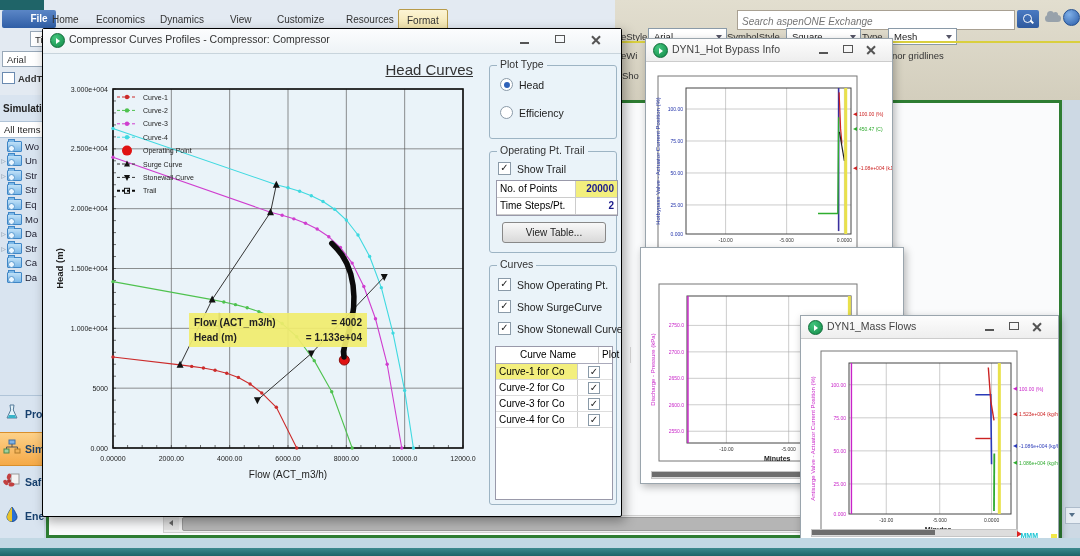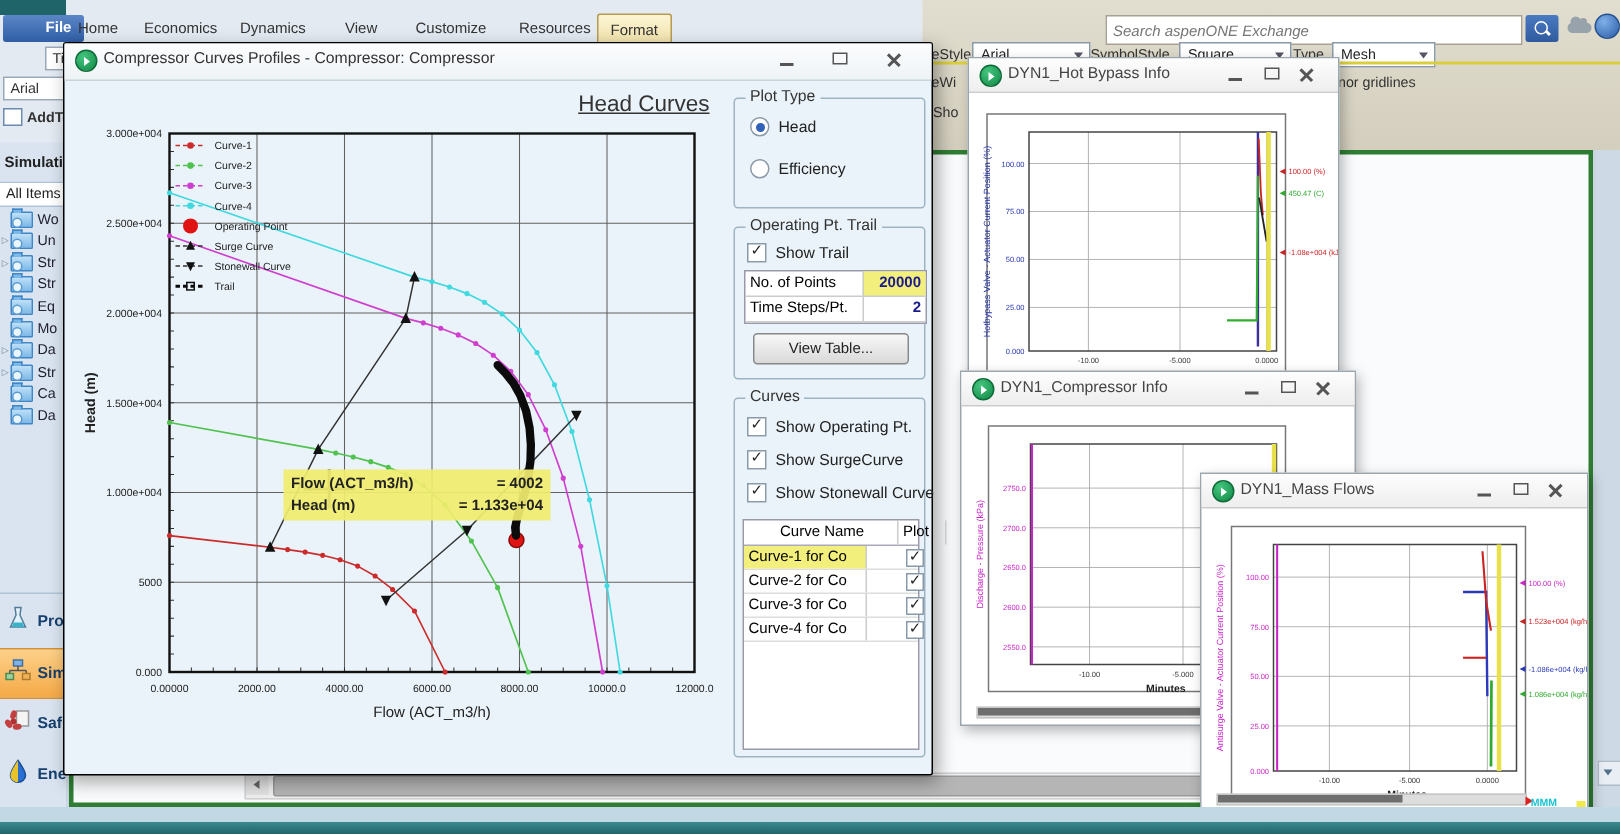--- a/index.html
+++ b/index.html
@@ -81,21 +81,21 @@
   .radio{width:11px;height:11px;border:1px solid #8a9aa8;border-radius:50%;background:#fff;position:relative;margin-right:6px;flex:none;}
   .radio.sel::after{content:"";position:absolute;inset:2.5px;border-radius:50%;background:#2f62b8;}
   .cb{width:11px;height:11px;border:1px solid #8a9aa8;background:#fff;font-size:10px;line-height:10px;text-align:center;color:#222;margin-right:6px;flex:none;}
   .ttab{position:absolute;background:#fff;border:1px solid #99a;display:grid;grid-template-columns:78px 42px;}
   .ttab div{font-size:10px;line-height:16px;border-bottom:1px solid #ccc;padding:0 3px;white-space:nowrap;overflow:hidden;}
   .ttab .val{text-align:right;font-weight:bold;color:#1a1a8c;border-left:1px solid #ccc;}
   .btn3d{position:absolute;height:19px;background:linear-gradient(#f8f8f8,#d9d9d9);border:1px solid #888;border-radius:3px;font-size:10px;color:#222;text-align:center;line-height:19px;}
   #curve-table{position:absolute;background:#fff;border:1px solid #99a;}
   .ct-head{display:grid;grid-template-columns:82px 32px;border-bottom:1px solid #aab;padding-left:21px;}
   .ct-head div{font-size:10px;line-height:16px;padding:0 3px;white-space:nowrap;overflow:hidden;border-right:1px solid #ccc;}
-  .ct-row{display:grid;grid-template-columns:82px 32px;border-bottom:1px solid #ddd;gap:16px;}
+  .ct-row{display:grid;grid-template-columns:82px 32px;border-bottom:1px solid #ddd;}
   .ct-row .nm{font-size:10px;line-height:15px;padding:0 3px;white-space:nowrap;overflow:hidden;border-right:1px solid #ccc;}
   .ct-row .pc{display:flex;align-items:center;justify-content:center;}
   .ct-row .pc .cb{margin:0;width:10px;height:10px;}
   
   #strip-blue{left:0;top:538px;width:1080px;height:10px;background:#c2d8e4;z-index:6;}
   #strip-teal{left:0;top:548px;width:1080px;height:8px;background:linear-gradient(#3c8a8f,#1f6468);z-index:6;}
   svg text{font-family:"Liberation Sans","DejaVu Sans",sans-serif;}
 </style>
 </head>
 <body>
@@ -305,27 +305,20 @@
           <polygon points="207,75.28 211,73.28 211,77.28" fill="#cc2222"></polygon>
           <text x="213" y="77.28" font-size="5" fill="#cc2222">100.00 (%)</text>
           <polygon points="207,89.88000000000001 211,87.88000000000001 211,91.88000000000001" fill="#2faa2f"></polygon>
           <text x="213" y="91.88000000000001" font-size="5" fill="#2faa2f">450.47 (C)</text>
           <polygon points="207,129.3 211,127.30000000000001 211,131.3" fill="#cc2222"></polygon>
           <text x="213" y="131.3" font-size="5" fill="#cc2222">-1.08e+004 (kJ/h)</text>
           <text x="14" y="122" font-size="6" fill="#2233aa" transform="rotate(-90 14 122)" text-anchor="middle">Hotbypass Valve - Actuator Current Position (%)</text>
         </svg>
       </div>
       <div class="win" style="left: 640px; top: 247px; width: 262px; height: 235px; z-index: 4;">
-        <div class="tbar">
-          <span class="appicon"></span>
-          <span class="ttext">DYN1_Compressor Info</span>
-          <span class="wbtn wmin" style="right: 58px;"></span>
-          <span class="wbtn wmax" style="right: 33px;"></span>
-          <span class="wbtn wclose" style="right: 10px;"></span>
-        </div>
         <svg width="262" height="235" viewBox="0 0 262 235" style="position: absolute; left: 0px; top: 0px;">
           <rect x="18" y="36" width="198" height="177" fill="none" stroke="#777" stroke-width="1"></rect>
           <line x1="85.36" y1="48" x2="85.36" y2="195" stroke="#aaa" stroke-width="0.6"></line>
           <text x="85.36" y="203" font-size="5" text-anchor="middle" fill="#333">-10.00</text>
           <line x1="147.68" y1="48" x2="147.68" y2="195" stroke="#aaa" stroke-width="0.6"></line>
           <text x="147.68" y="203" font-size="5" text-anchor="middle" fill="#333">-5.000</text>
           <line x1="46" y1="77.39999999999999" x2="210" y2="77.39999999999999" stroke="#aaa" stroke-width="0.6"></line>
           <text x="43" y="79.39999999999999" font-size="5" text-anchor="end" fill="#c824c8">2750.0</text>
           <line x1="46" y1="103.86" x2="210" y2="103.86" stroke="#aaa" stroke-width="0.6"></line>
           <text x="43" y="105.86" font-size="5" text-anchor="end" fill="#c824c8">2700.0</text>

